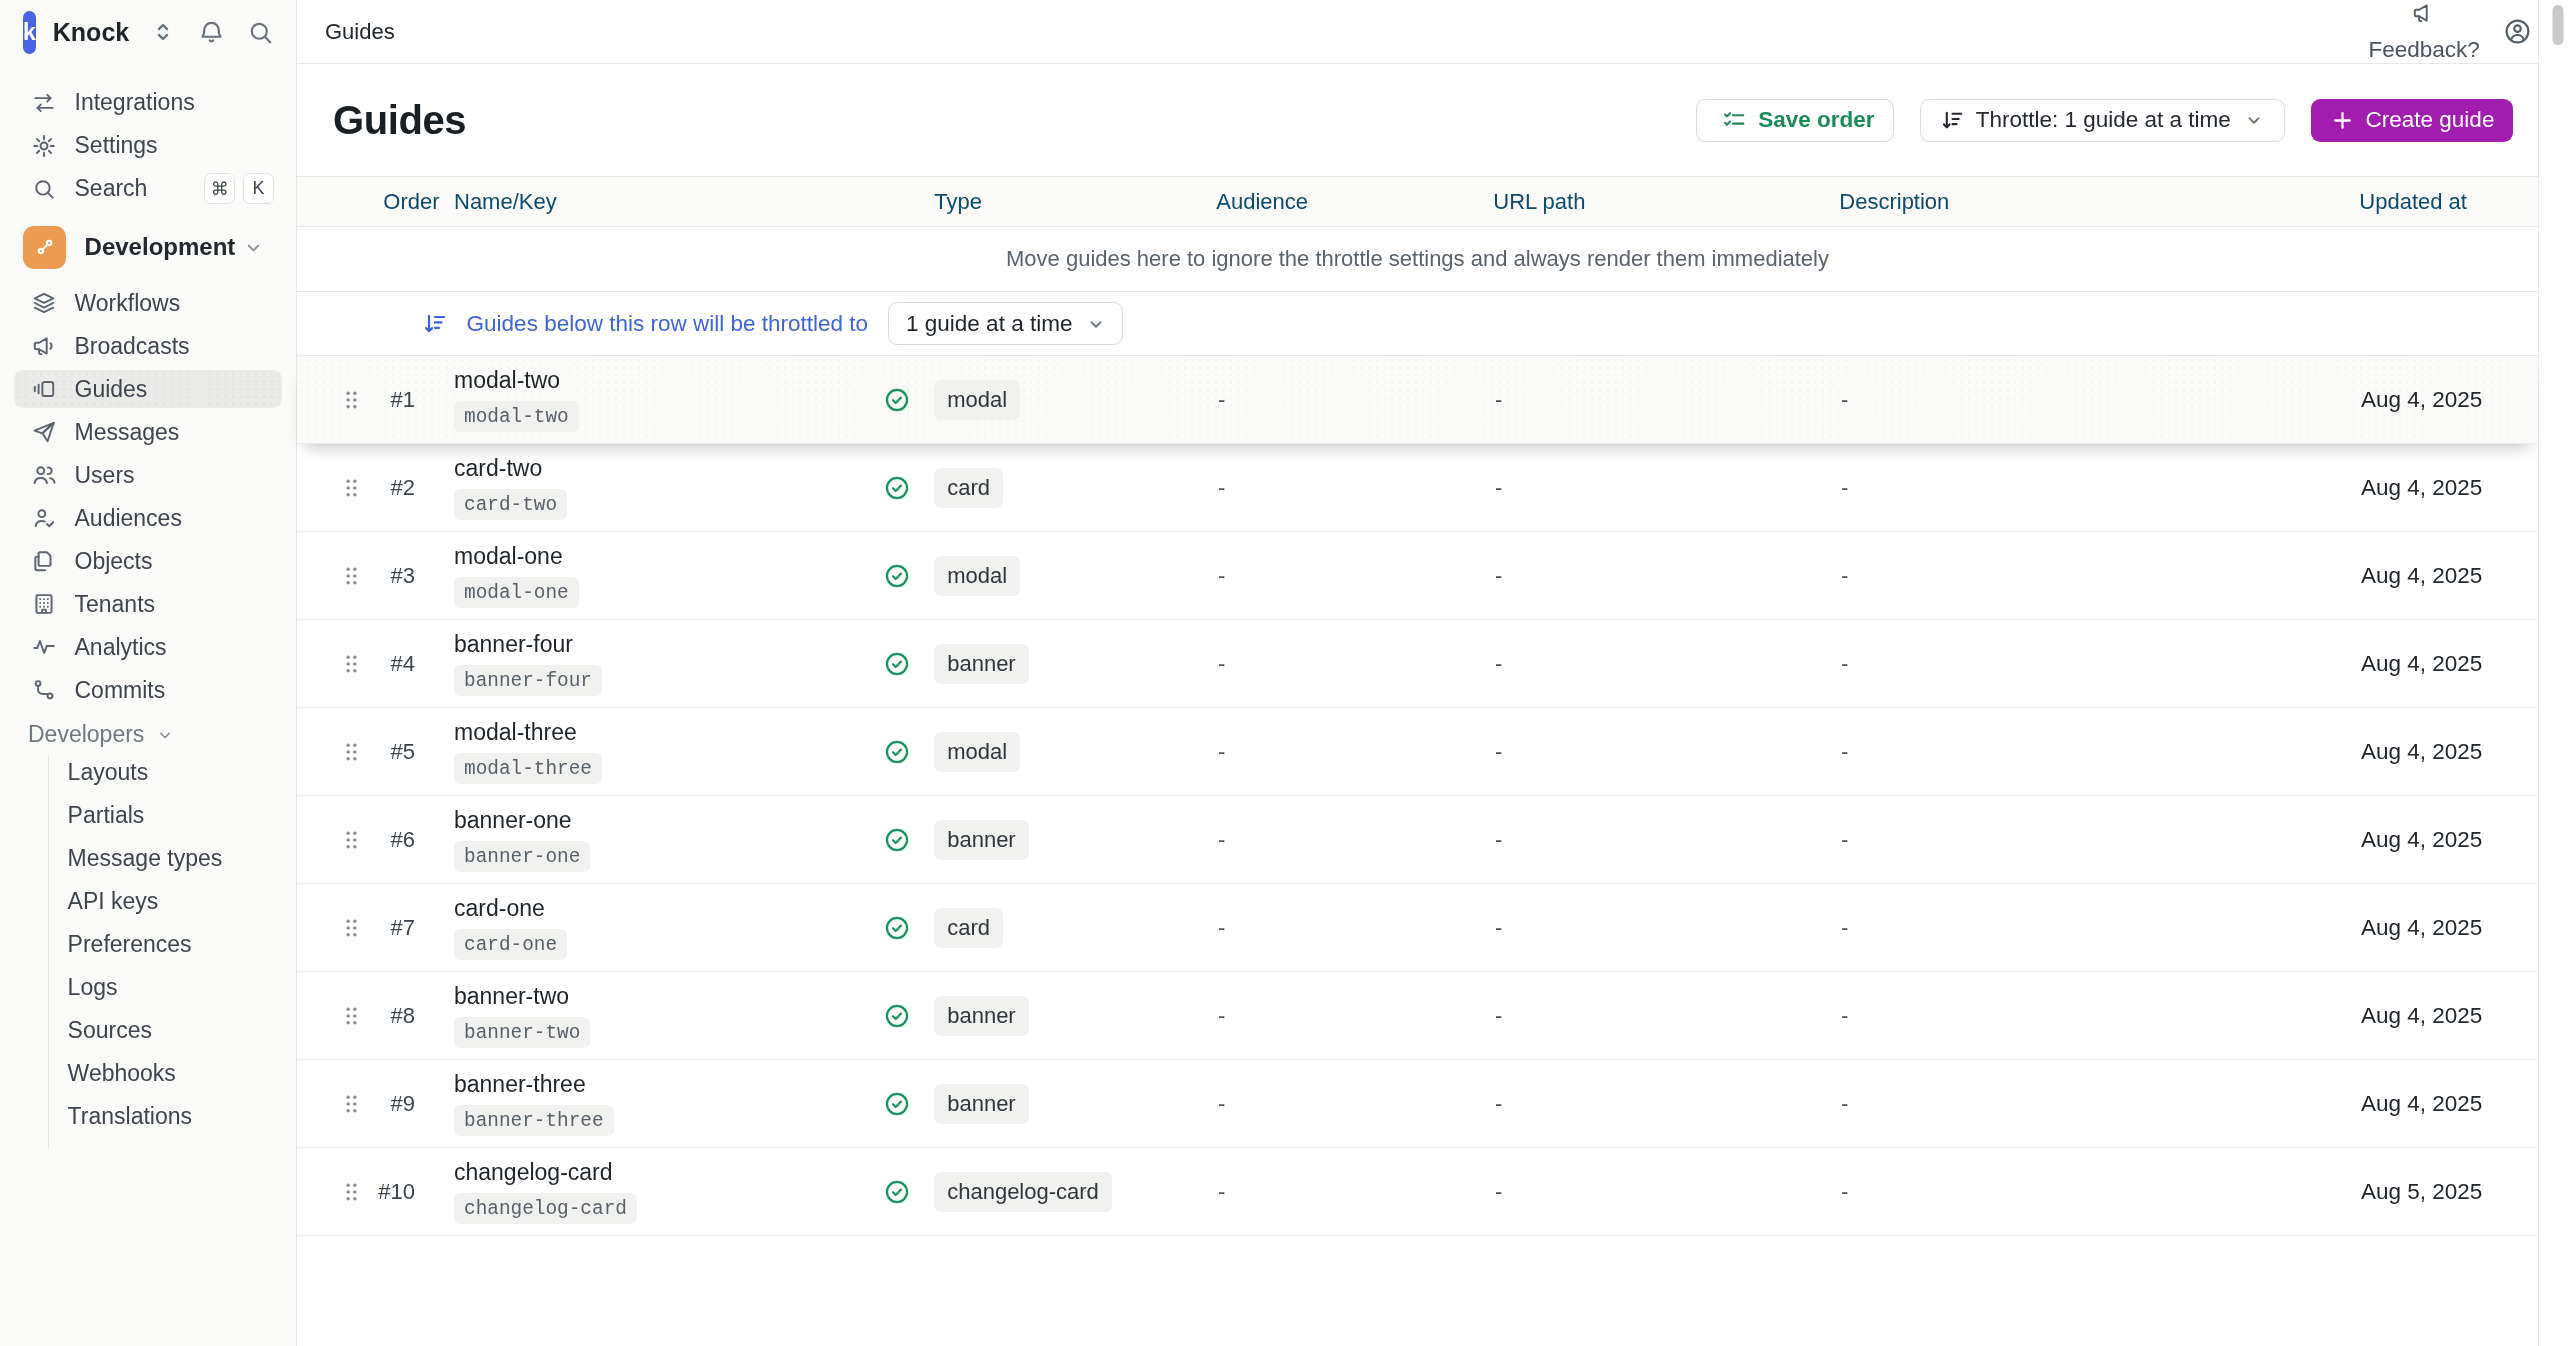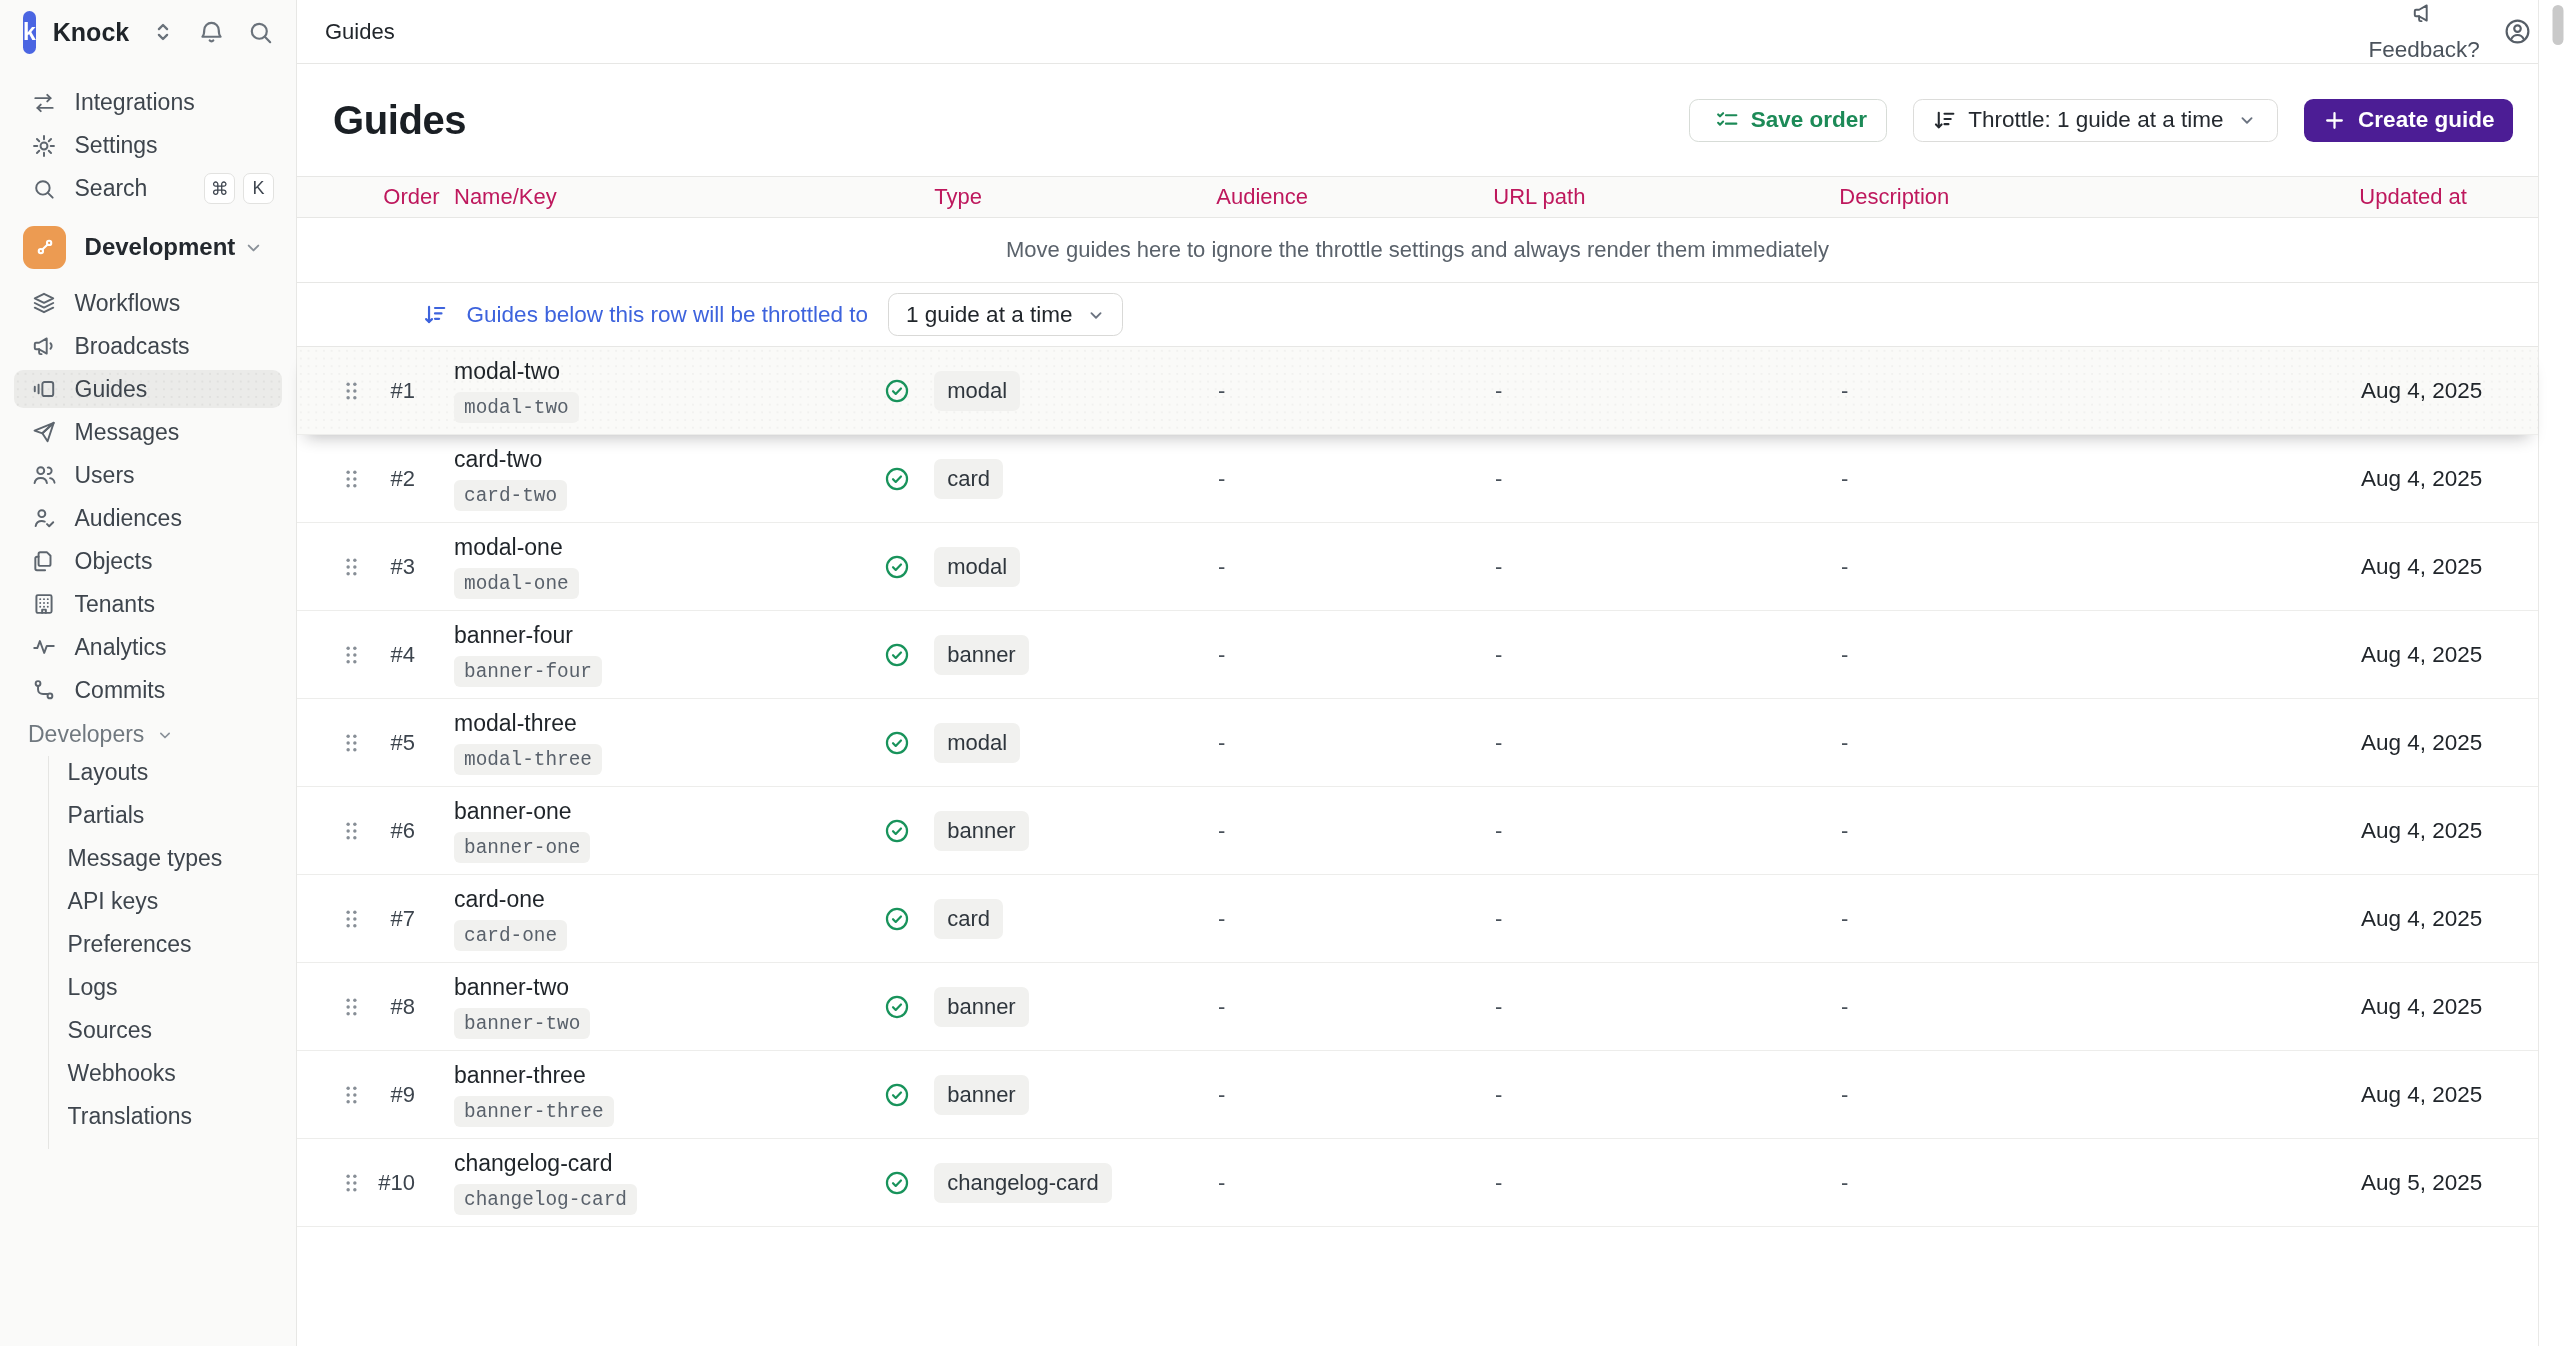--- a/index.html
+++ b/index.html
@@ -39,26 +39,26 @@
 
   .page-head { height:112px; display:flex; align-items:center; padding:0 25px 0 36px; }
   .h1 { font-size:40px; font-weight:700; color:#1A1F24; letter-spacing:-0.4px; }
   .actions { margin-left:auto; display:flex; align-items:center; gap:26px; }
   .btn { height:43px; display:flex; align-items:center; gap:11px; border-radius:9.3px; font-size:22.5px; cursor:pointer; padding:0 18.6px; white-space:nowrap; }
   .btn-save { border:1.5px solid #D7DCD7; background:#fff; color:#1C8A57; font-weight:600;padding-left:25px; }
   .btn-save .ic { color:#1C8A57; display:flex; }
   .btn-throttle { border:1.5px solid #DCDCDA; background:#fff; color:#24292F; font-weight:500; }
   .btn-throttle .ic { color:#24292F; display:flex; }
   .btn-throttle .chev { color:#6B7380; display:flex; margin-left:1.5px; }
-  .btn-create { background:#4c1d95; color:#fff; font-weight:700; border:none; }
+  .btn-create { background:#a21caf; color:#fff; font-weight:400; border:none; }
   .btn-create .ic { color:#fff; display:flex; }
 
   
   .tgrid { display:grid; grid-template-columns:77px 66px 426px 62px 279px 277px 346px 520px 1fr; align-items:center; }
-  .thead { height:42px; background:#FAFAF9; border-top:1.5px solid #E7E7E5; border-bottom:1.5px solid #E7E7E5; font-size:22px; color:#be185d; font-weight:500; }
+  .thead { height:51px; background:#FAFAF9; border-top:1.5px solid #E7E7E5; border-bottom:1.5px solid #E7E7E5; font-size:22px; color:#0c4a6e; font-weight:500; }
   .th { padding-left:9.3px; }
   .th-order { text-align:right; padding-right:23px; }
   .th-name { padding-left:14px; }
   .th-type { padding-left:6.2px; }
 
   .dropzone { height:65px; border-bottom:1.5px solid #E7E7E5; display:flex; align-items:center; justify-content:center; font-size:22px; color:#5A626B; }
   .throttle-row { height:64px; border-bottom:1.5px solid #E7E7E5; display:flex; align-items:center; padding-left:125px; }
   .throttle-row .ic { color:#3D63DD; display:flex; margin-right:18.6px; }
   .throttle-note { color:#3D63DD; font-size:22.5px; font-weight:500; }
   .throttle-select { margin-left:20px; height:43px; display:flex; align-items:center; gap:12.4px; border:1.5px solid #D9D9D7; border-radius:9.3px; background:#fff; padding:0 15.5px 0 17px; font-size:22.5px; color:#21262B; cursor:pointer;text-align:right; }

